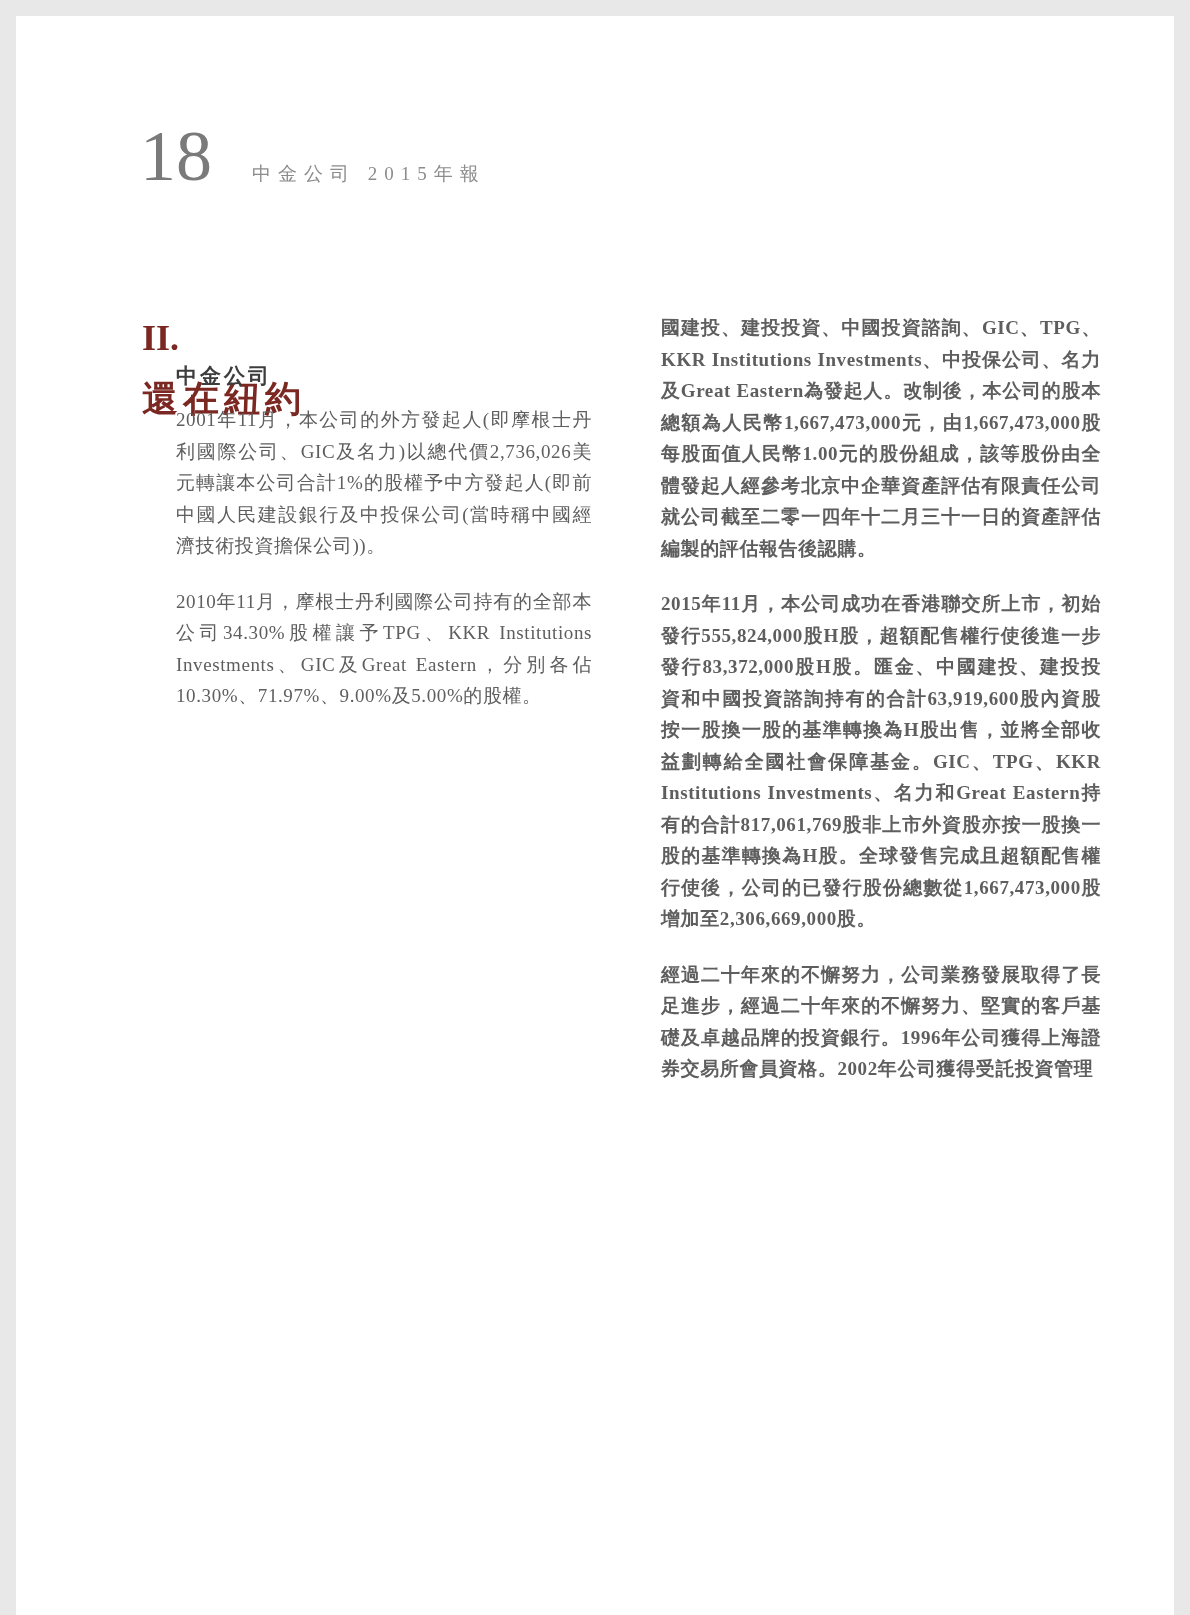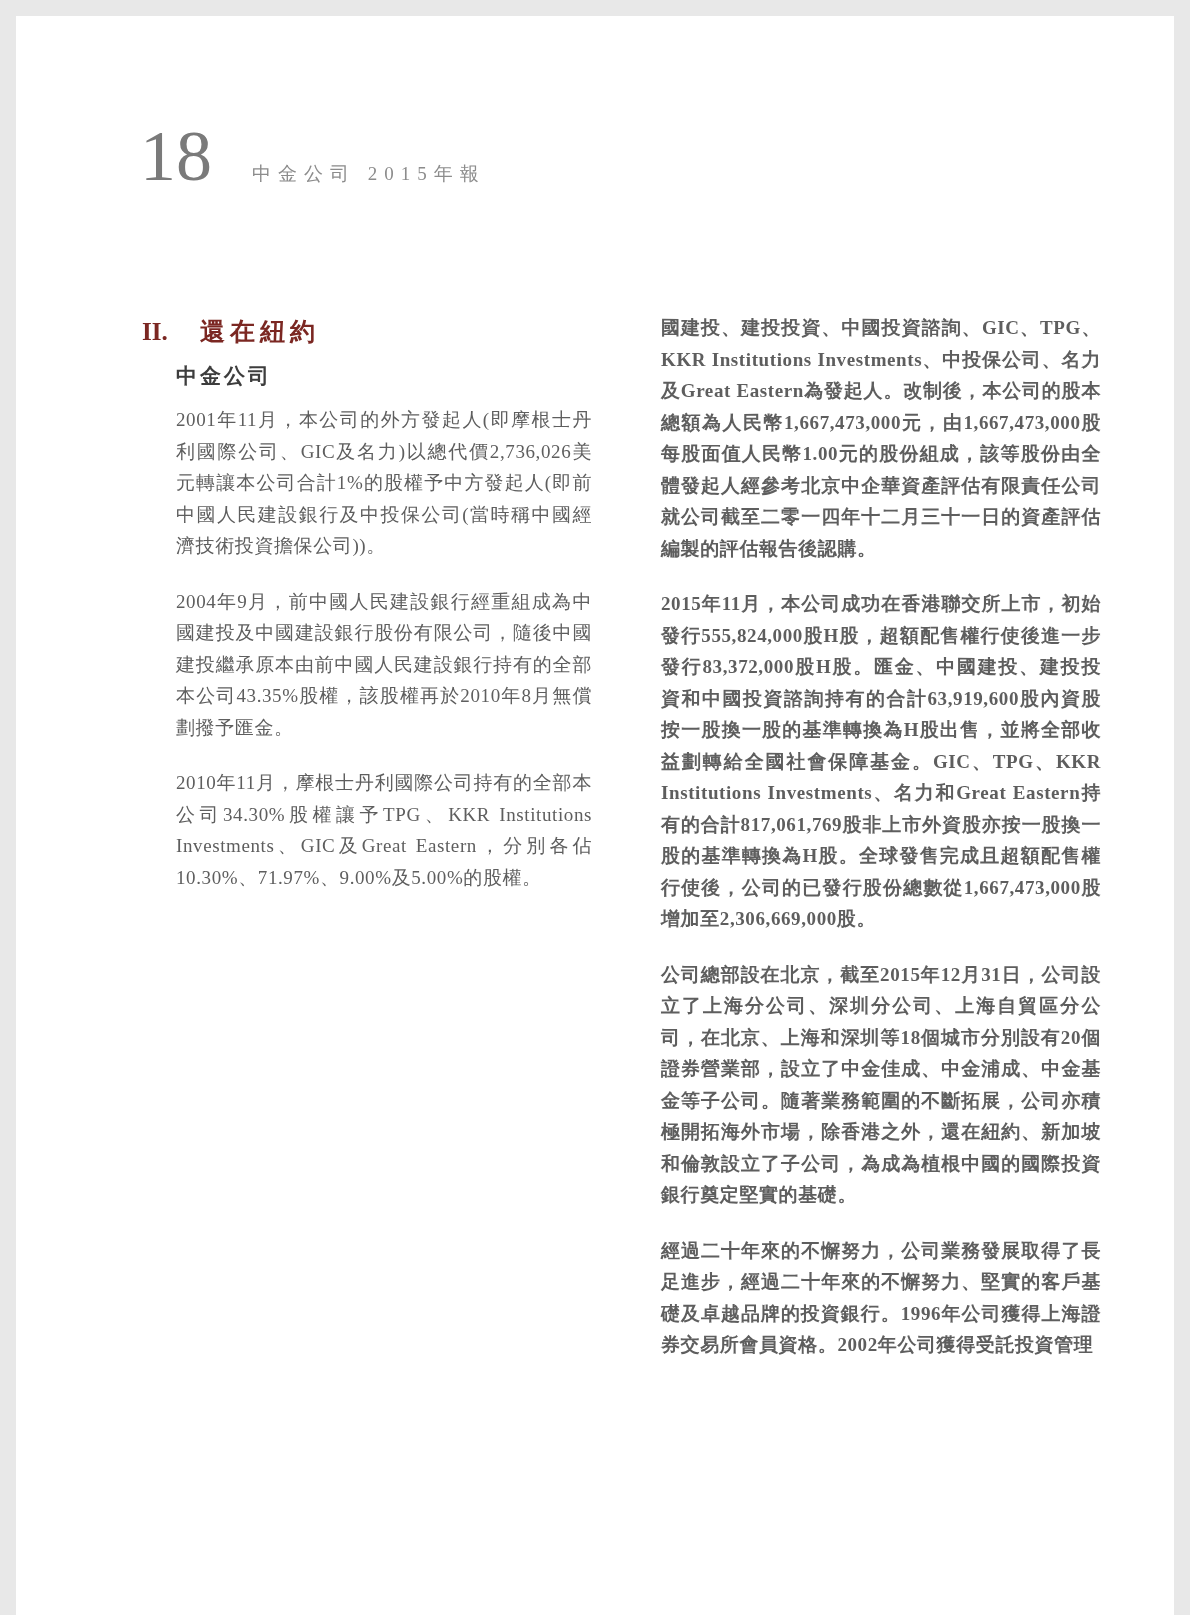--- a/index.html
+++ b/index.html
@@ -39,23 +39,24 @@
     font-size:19px;
     letter-spacing:7px;
     color:var(--title-grey);
   }
   .section-heading{
     position:absolute;
     left:110px;
     top:284px;
     display:flex;
     color:var(--heading-red);
-    font-size:25px;
+    font-size:36px;
     font-weight:600;
     line-height:1.25;
+    flex-direction:column;
   }
   .section-number{
     width:42px;
     flex:0 0 42px;
   }
   .section-title{
     letter-spacing:5px;
   }
   .section-subtitle{
     position:absolute;
@@ -103,24 +104,22 @@
 
   <div class="section-heading">
     <span class="section-number">II.</span>
     <span class="section-title">還在紐約</span>
   </div>
 
   <div class="section-subtitle">中金公司</div>
 
   <div class="col col-left">
     <p>2001年11月，本公司的外方發起人(即摩根士丹利國際公司、GIC及名力)以總代價2,736,026美元轉讓本公司合計1%的股權予中方發起人(即前中國人民建設銀行及中投保公司(當時稱中國經濟技術投資擔保公司))。</p>
-    <p>2004年9月，前中國人民建設銀行經重組成為中國建投及中國建設銀行股份有限公司，隨後中國建投繼承原本由前中國人民建設銀行持有的全部本公司43.35%股權，該股權再於2010年8月無償劃撥予匯金。</p>
     <p>2010年11月，摩根士丹利國際公司持有的全部本公司34.30%股權讓予TPG、KKR Institutions Investments、GIC及Great Eastern，分別各佔10.30%、71.97%、9.00%及5.00%的股權。</p>
   </div>
 
   <div class="col col-right">
     <p>國建投、建投投資、中國投資諮詢、GIC、TPG、KKR Institutions Investments、中投保公司、名力及Great Eastern為發起人。改制後，本公司的股本總額為人民幣1,667,473,000元，由1,667,473,000股每股面值人民幣1.00元的股份組成，該等股份由全體發起人經參考北京中企華資產評估有限責任公司就公司截至二零一四年十二月三十一日的資產評估編製的評估報告後認購。</p>
     <p>2015年11月，本公司成功在香港聯交所上市，初始發行555,824,000股H股，超額配售權行使後進一步發行83,372,000股H股。匯金、中國建投、建投投資和中國投資諮詢持有的合計63,919,600股內資股按一股換一股的基準轉換為H股出售，並將全部收益劃轉給全國社會保障基金。GIC、TPG、KKR Institutions Investments、名力和Great Eastern持有的合計817,061,769股非上市外資股亦按一股換一股的基準轉換為H股。全球發售完成且超額配售權行使後，公司的已發行股份總數從1,667,473,000股增加至2,306,669,000股。</p>
-    <p>公司總部設在北京，截至2015年12月31日，公司設立了上海分公司、深圳分公司、上海自貿區分公司，在北京、上海和深圳等18個城市分別設有20個證券營業部，設立了中金佳成、中金浦成、中金基金等子公司。隨著業務範圍的不斷拓展，公司亦積極開拓海外市場，除香港之外，還在紐約、新加坡和倫敦設立了子公司，為成為植根中國的國際投資銀行奠定堅實的基礎。</p>
     <p>經過二十年來的不懈努力，公司業務發展取得了長足進步，經過二十年來的不懈努力、堅實的客戶基礎及卓越品牌的投資銀行。1996年公司獲得上海證券交易所會員資格。2002年公司獲得受託投資管理</p>
   </div>
 
 </div>
 
 </body></html>

